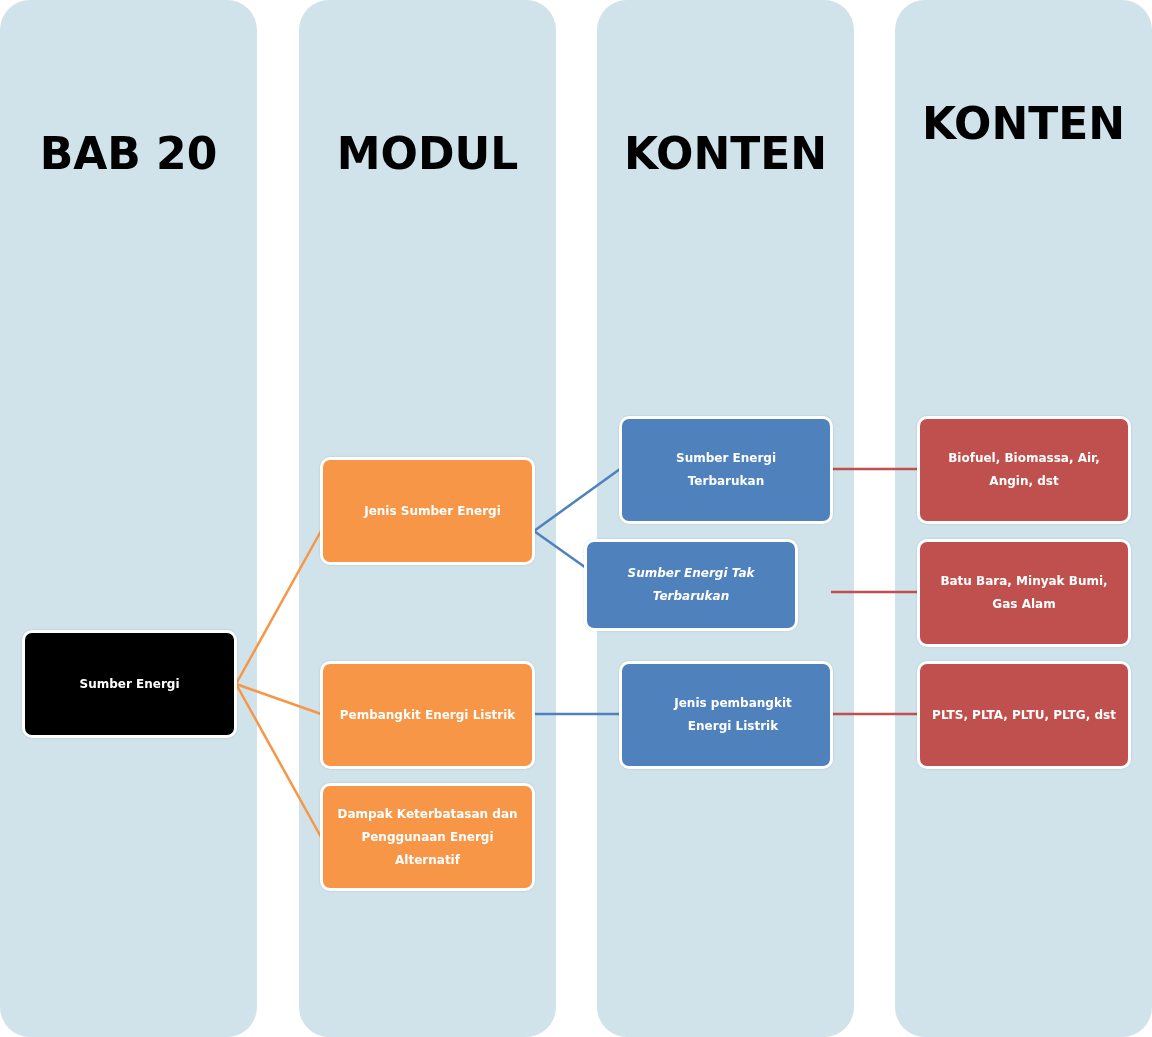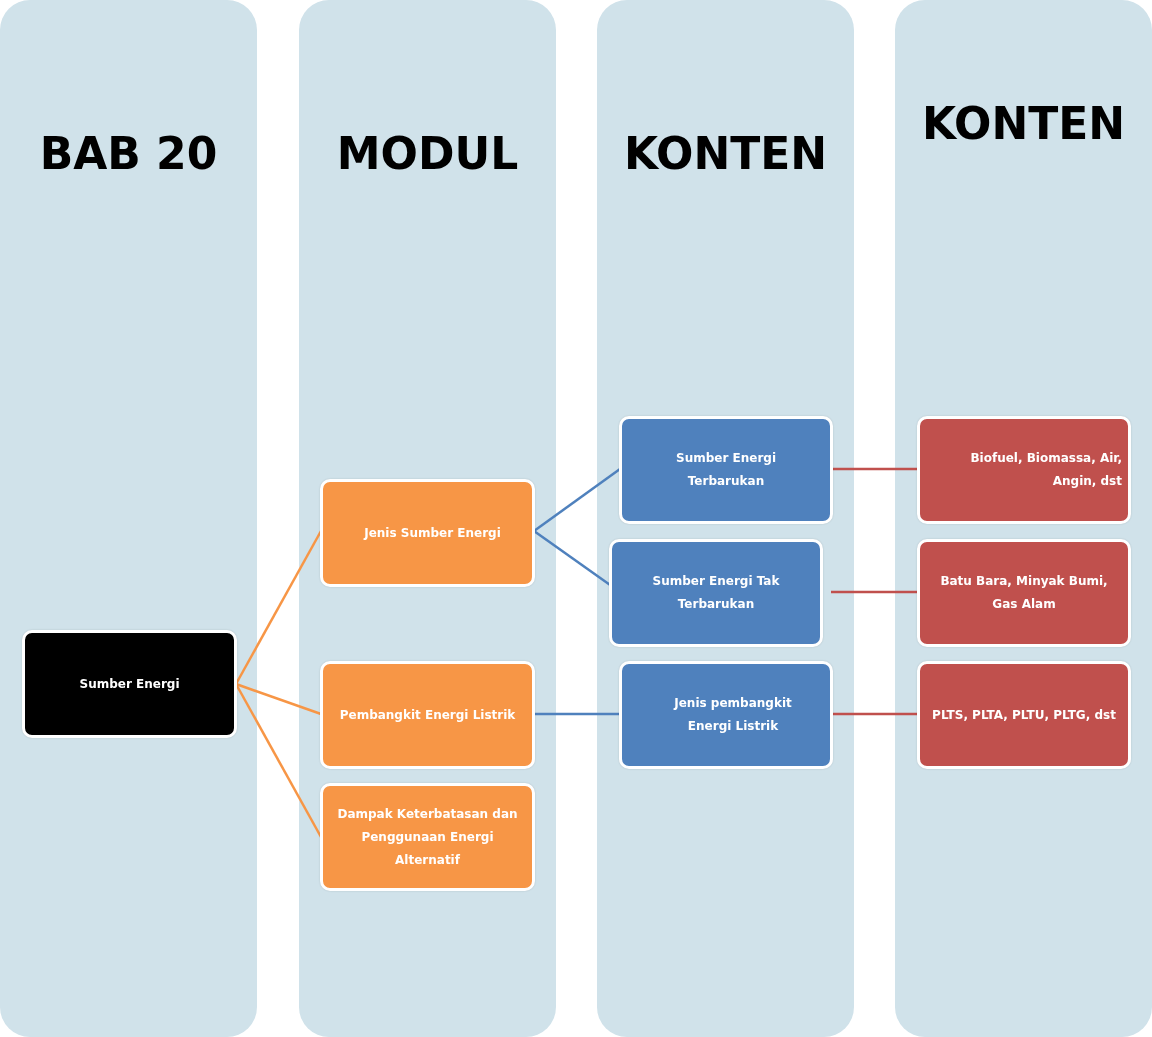--- a/index.html
+++ b/index.html
@@ -46,41 +46,41 @@
   <line x1="534" y1="714" x2="620" y2="714" stroke="#4f81bd" stroke-width="2.5"></line>
   <line x1="831" y1="469" x2="918" y2="469" stroke="#c0504d" stroke-width="2.5"></line>
   <line x1="831" y1="592" x2="918" y2="592" stroke="#c0504d" stroke-width="2.5"></line>
   <line x1="831" y1="714" x2="918" y2="714" stroke="#c0504d" stroke-width="2.5"></line>
 </svg>
 
 <div class="node purple" style="left:22px; top:630px; width:215px; height:108px;">
   <span>Sumber Energi</span>
 </div>
 
-<div class="node orange" style="left:320px; top:479px; width:215px; height:108px;padding-left:16px;">
+<div class="node orange" style="left:320px; top:457px; width:215px; height:108px;padding-left:16px;">
   <span>Jenis Sumber Energi</span>
 </div>
 <div class="node orange" style="left:320px; top:661px; width:215px; height:108px;align-items:center;">
   <span>Pembangkit Energi Listrik</span>
 </div>
 <div class="node orange" style="left:320px; top:783px; width:215px; height:108px;">
   <span>Dampak Keterbatasan dan Penggunaan Energi Alternatif</span>
 </div>
 
 <div class="node blue" style="left:619px; top:416px; width:214px; height:108px;">
   <span style="padding:0 22px;">Sumber Energi Terbarukan</span>
 </div>
-<div class="node blue" style="left:609px; top:539px; width:214px; height:108px;">
+<div class="node blue" style="left:584px; top:539px; width:214px; height:92px;font-style:italic;">
   <span>Sumber Energi Tak Terbarukan</span>
 </div>
 <div class="node blue" style="left:619px; top:661px; width:214px; height:108px;padding-left:20px;">
   <span style="padding:0 12px;">Jenis pembangkit Energi Listrik</span>
 </div>
 
-<div class="node red" style="left:917px; top:416px; width:214px; height:108px;text-align:right;">
+<div class="node red" style="left:917px; top:416px; width:214px; height:108px;">
   <span>Biofuel, Biomassa, Air, Angin, dst</span>
 </div>
 <div class="node red" style="left:917px; top:539px; width:214px; height:108px;">
   <span style="padding:0 14px;text-align:center;">Batu Bara, Minyak Bumi, Gas Alam</span>
 </div>
 <div class="node red" style="left:917px; top:661px; width:214px; height:108px;">
   <span>PLTS, PLTA, PLTU, PLTG, dst</span>
 </div>
 
 </body></html>

